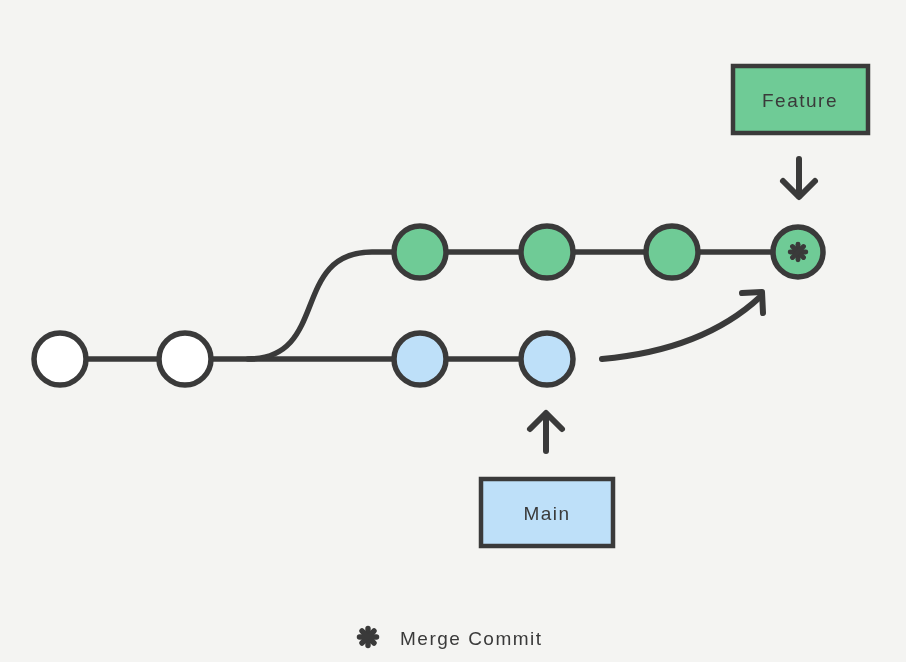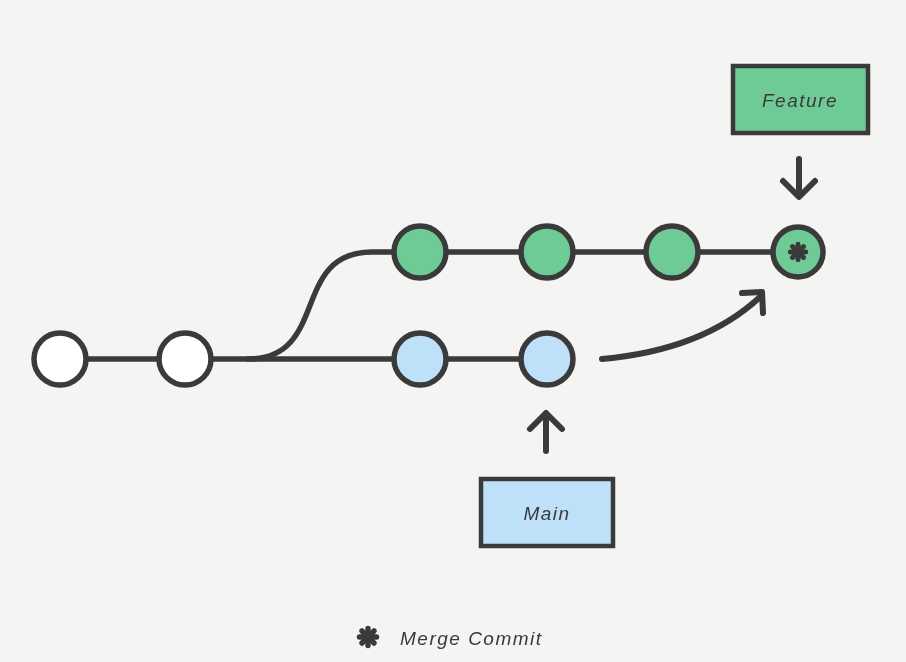--- a/index.html
+++ b/index.html
@@ -8,21 +8,20 @@
     background: #f4f4f2;
     width: 906px;
     height: 662px;
     overflow: hidden;
     font-family: "Liberation Sans", sans-serif;
   }
   .stage {
     position: relative;
     width: 906px;
     height: 662px;
-    font-style: italic;
   }
   svg text {
     font-family: "Liberation Sans", sans-serif;
     font-size: 19px;
     letter-spacing: 1.5px;
   }
 </style>
 </head>
 <body>
 

